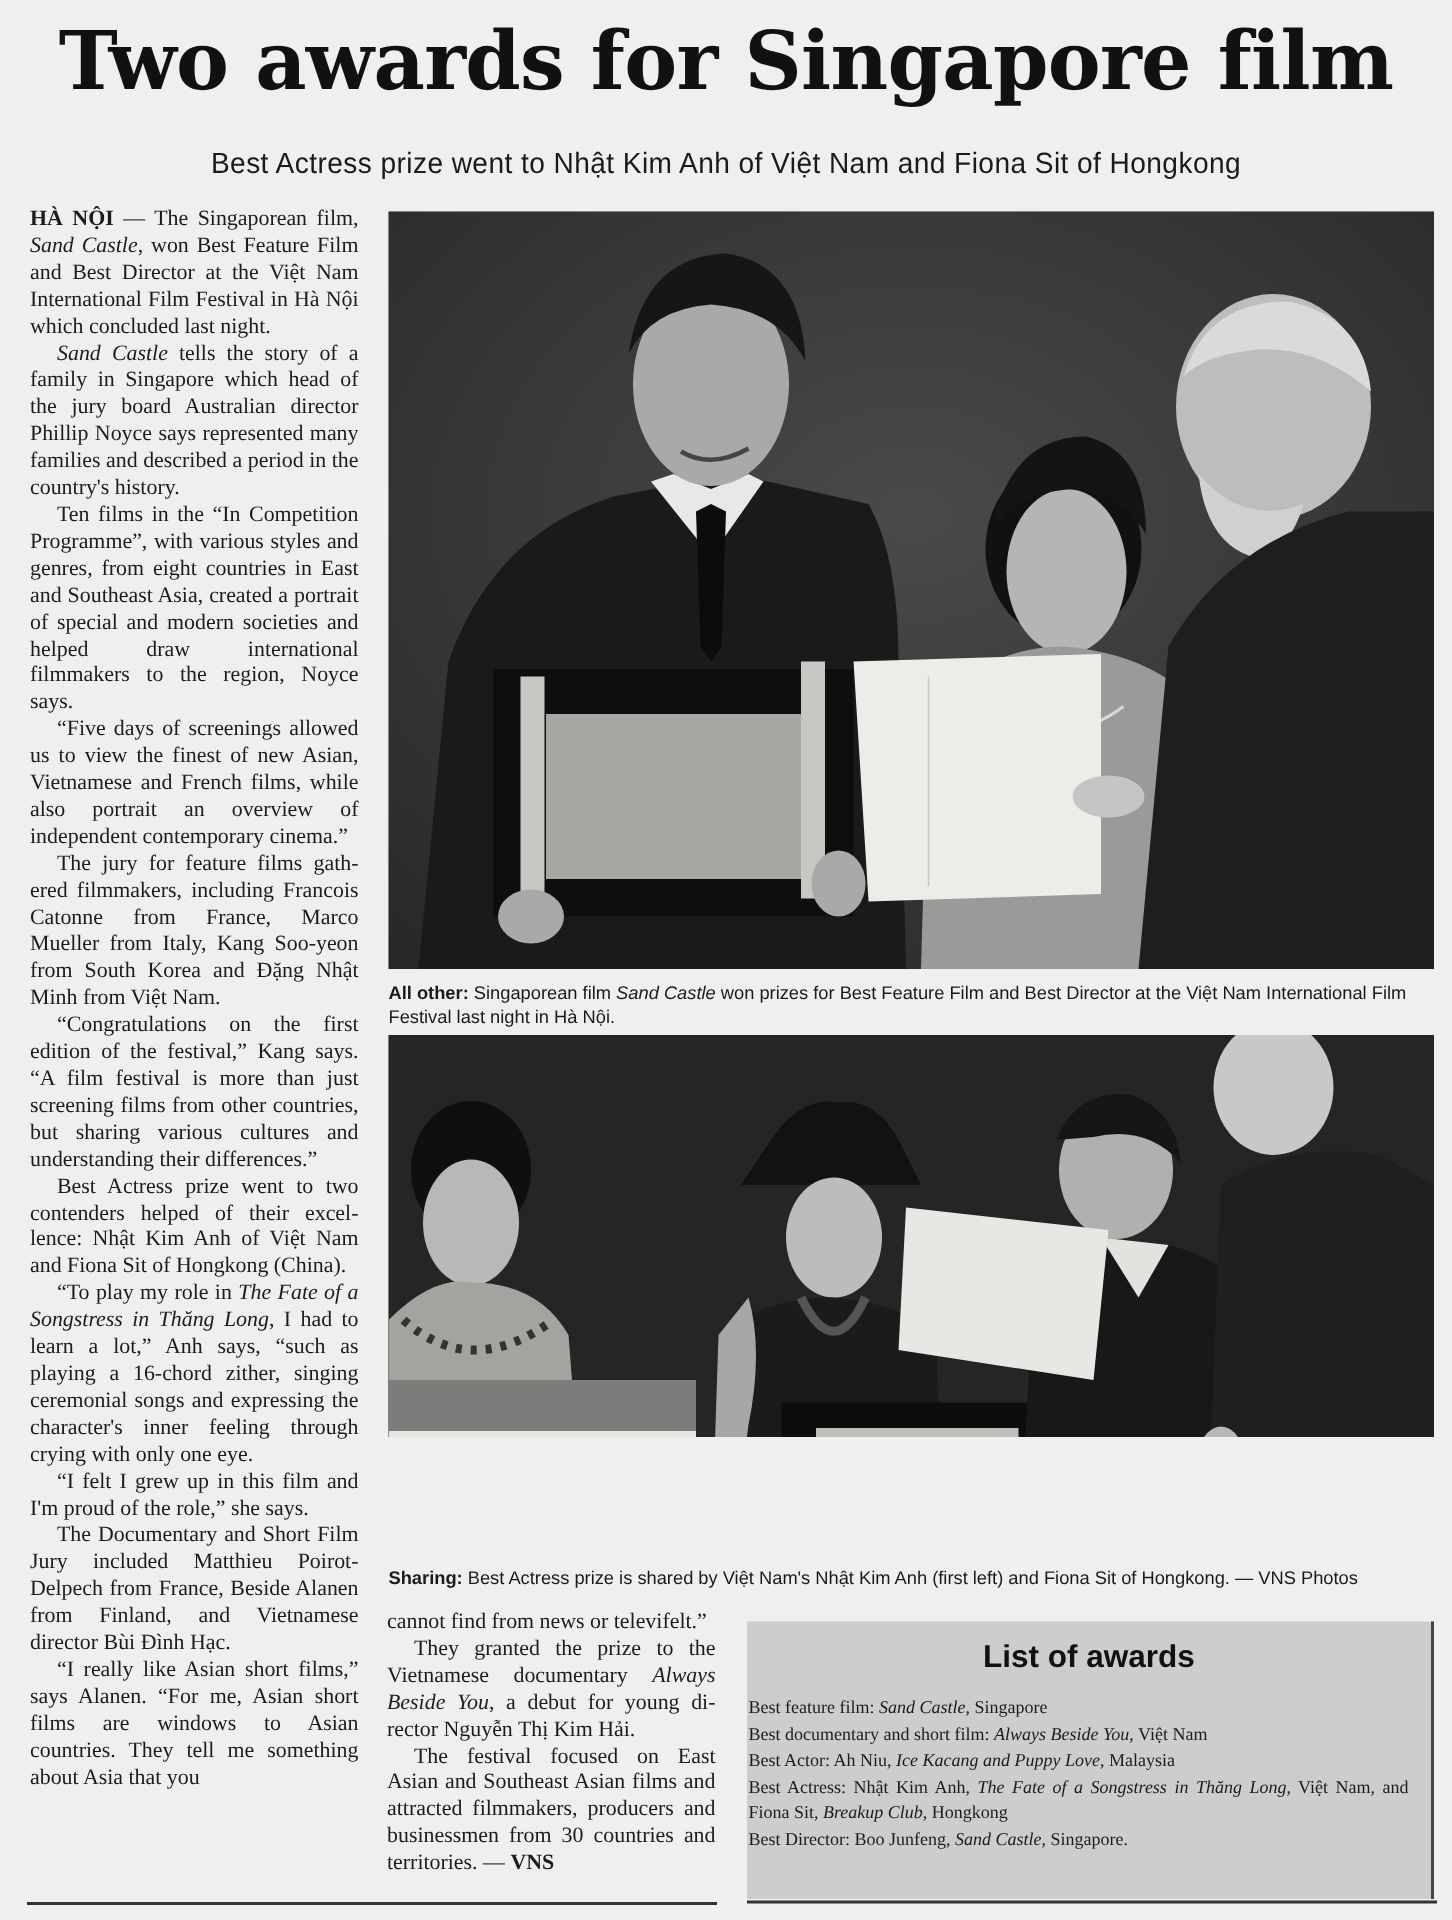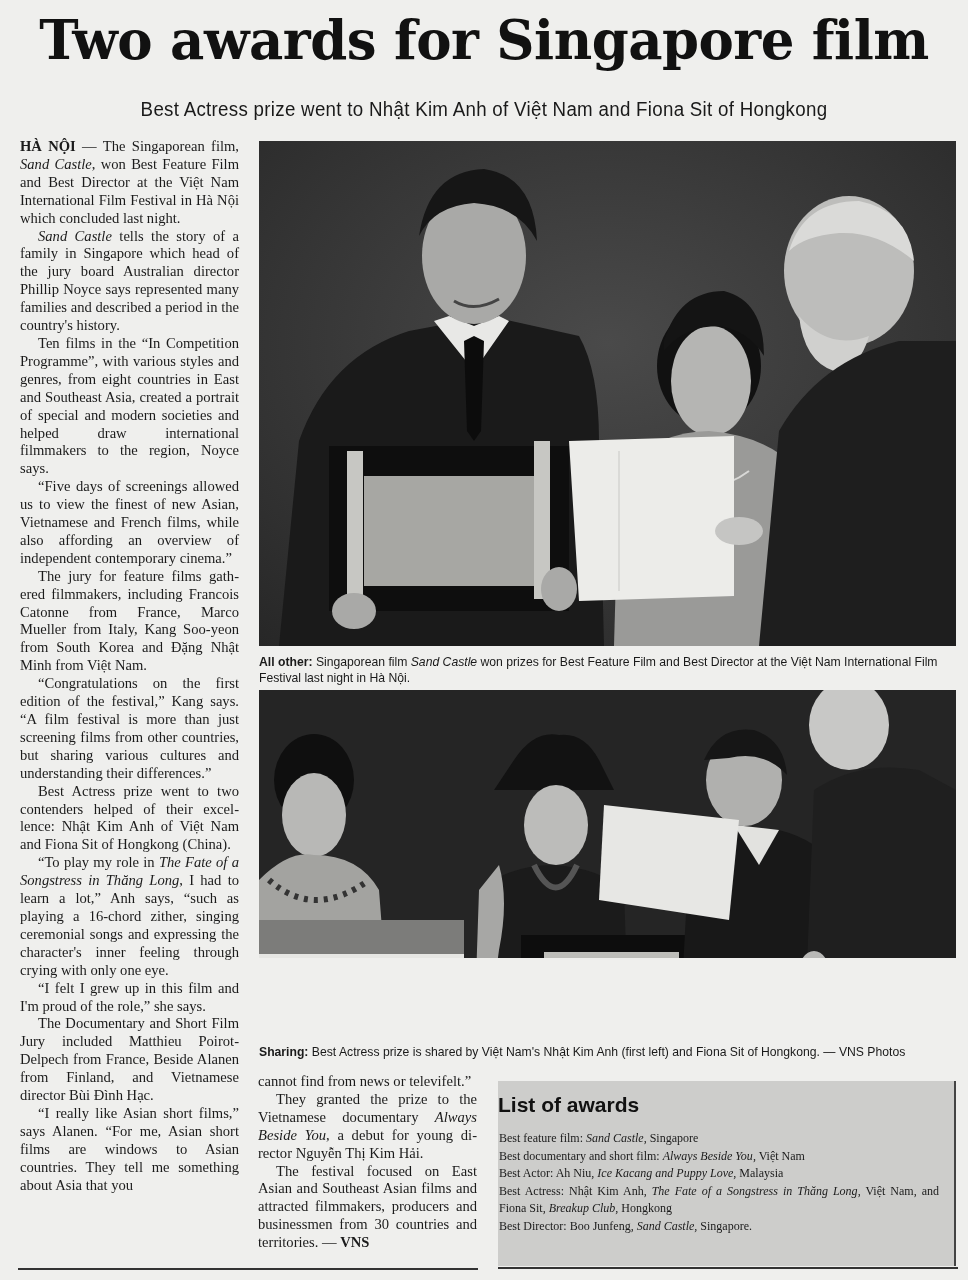--- a/index.html
+++ b/index.html
@@ -65,21 +65,21 @@
   .caption .lead { font-weight: bold; }
 
   .awards-box {
     position: absolute;
     left: 498px; top: 1081px; width: 458px; height: 185px;
     background: #cdcdcb;
     border-right: 2px solid #444;
   }
   .awards-title {
     position: absolute; left: 0; top: 12px; width: 100%;
-    text-align: left;
+    text-align: center;
     font-family: "Liberation Sans", "DejaVu Sans", sans-serif;
     font-weight: bold;
     font-size: 21px;
     color: #111;
   }
   .awards-list {
     position: absolute; left: 1px; top: 49px; width: 440px;
     font-size: 12px; line-height: 17.6px;
     text-align: justify;
   }
@@ -94,21 +94,21 @@
 
 <div class="page">
 
   <h1 class="headline">Two awards for Singapore film</h1>
   <div class="subhead">Best Actress prize went to Nhật Kim Anh of Việt Nam and Fiona Sit of Hongkong</div>
 
   <div class="col col1" id="col1">
       <p class="first"><span class="dateline">HÀ NỘI</span> — The Singaporean film, <em>Sand Castle</em>, won Best Feature Film and Best Director at the Việt Nam International Film Festival in Hà Nội which concluded last night.</p>
       <p><em>Sand Castle</em> tells the story of a family in Singapore which head of the jury board Australian director Phillip Noyce says represented many families and described a period in the country's history.</p>
       <p>Ten films in the “In Competi­tion Programme”, with various styles and genres, from eight coun­tries in East and Southeast Asia, created a portrait of special and modern societies and helped draw international filmmakers to the region, Noyce says.</p>
-      <p>“Five days of screenings al­lowed us to view the finest of new Asian, Vietnamese and French films, while also affording an over­view of independent contempo­rary cinema.”</p>
+      <p>“Five days of screenings al­lowed us to view the finest of new Asian, Vietnamese and French films, while also portrait an over­view of independent contempo­rary cinema.”</p>
       <p>The jury for feature films gath­ered filmmakers, including Francois Catonne from France, Marco Mueller from Italy, Kang Soo-yeon from South Korea and Đặng Nhật Minh from Việt Nam.</p>
       <p>“Congratulations on the first edition of the festival,” Kang says. “A film festival is more than just screening films from other coun­tries, but sharing various cultures and understanding their differ­ences.”</p>
       <p>Best Actress prize went to two contenders helped of their excel­lence: Nhật Kim Anh of Việt Nam and Fiona Sit of Hongkong (China).</p>
       <p>“To play my role in <em>The Fate of a Songstress in Thăng Long</em>, I had to learn a lot,” Anh says, “such as playing a 16-chord zither, sing­ing ceremonial songs and express­ing the character's inner feeling through crying with only one eye.</p>
       <p>“I felt I grew up in this film and I'm proud of the role,” she says.</p>
       <p>The Documentary and Short Film Jury included Matthieu Poirot-Delpech from France, Beside Alanen from Finland, and Vietnamese director Bùi Đình Hạc.</p>
       <p>“I really like Asian short films,” says Alanen. “For me, Asian short films are windows to Asian countries. They tell me something about Asia that you</p>
     </div>
 
   <div class="photo photo1">

